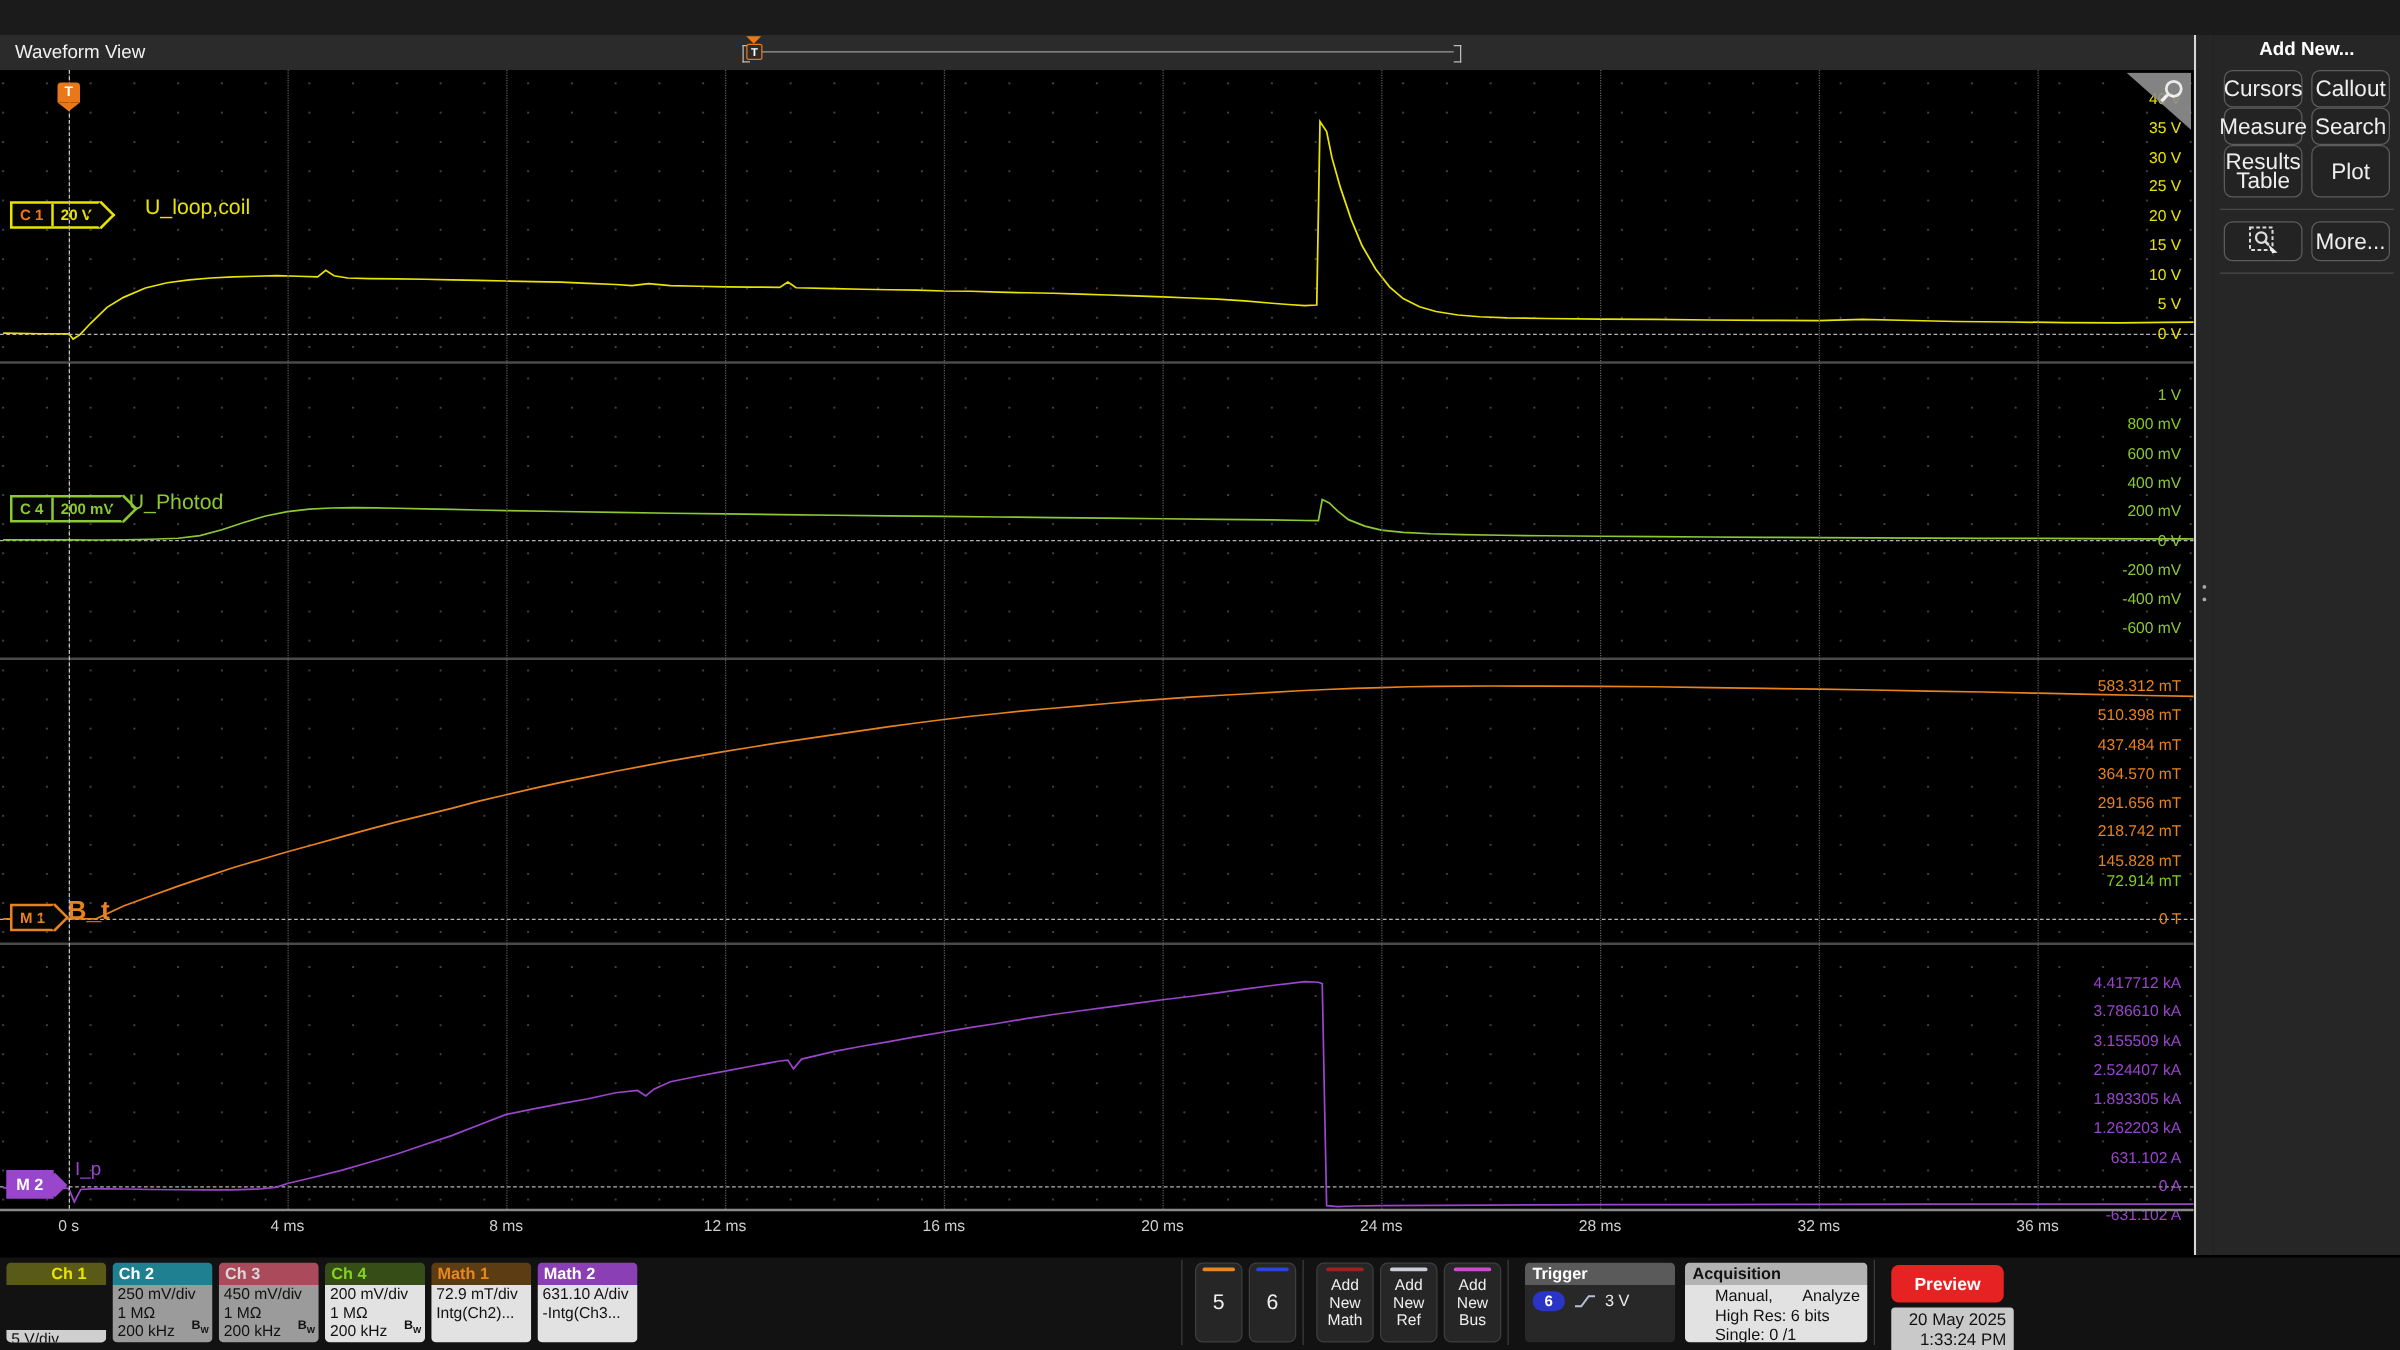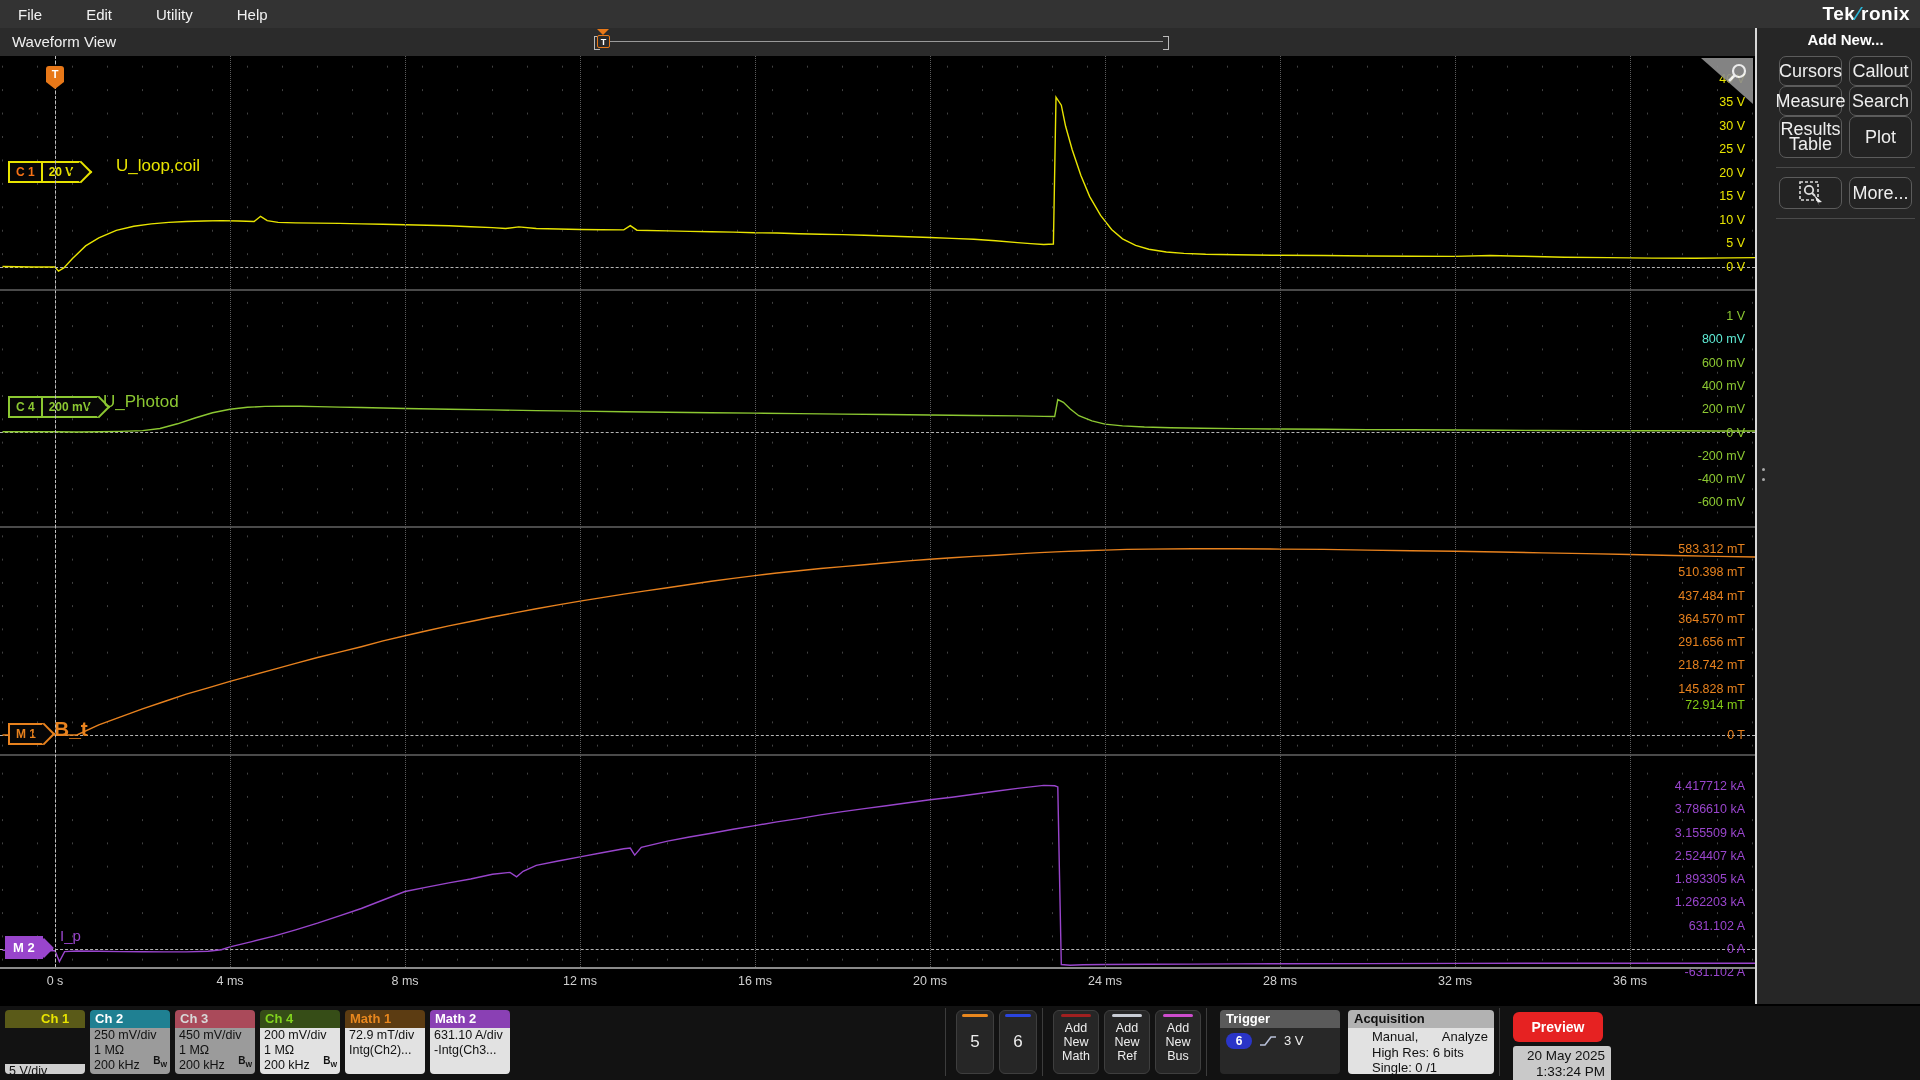--- a/index.html
+++ b/index.html
@@ -76,29 +76,20 @@
   .tflag{display:inline-block;width:11px;height:11px;background:#e87818;color:#fff;font-size:8px;font-weight:bold;text-align:center;line-height:10px;clip-path:polygon(0 0,100% 0,100% 55%,50% 100%,0 55%);margin-right:3px;vertical-align:-1px;}
   .preview{width:90px;height:30px;margin:6px 0 0 8px;background:#e62222;border-radius:6px;color:#fff;font-weight:bold;font-size:14px;display:flex;align-items:center;justify-content:center;flex:none;}
   .datetime{position:absolute;right:4px;top:40px;width:98px;background:#c9c9c9;border-radius:3px;color:#111;font-size:13.5px;line-height:16px;text-align:right;padding:2px 6px;box-sizing:border-box;}
   .previewwrap{position:relative;width:110px;height:76px;flex:none;}
 </style>
 </head>
 <body>
 
 <div class="app">
 
-  <div class="menubar">
-    <div class="menu-items" id="menu-items">
-        <div class="menu-item">File</div>
-        <div class="menu-item">Edit</div>
-        <div class="menu-item">Utility</div>
-        <div class="menu-item">Help</div>
-      </div>
-    <div class="logo"><span>Tek</span><span class="slash">∕</span><span>ronix</span></div>
-  </div>
 
   <div class="main">
     <div class="wview">
       <div class="titlebar">
         <span>Waveform View</span>
         <div id="overview">
             <div class="overview-line" style="left: 598px; width: 565px;"></div>
             <div class="ov-brk l" style="left: 594px;"></div>
             <div class="ov-brk r" style="left: 1163px;"></div>
             <div class="ov-tri" style="left: 597px;"></div>
@@ -128,21 +119,21 @@
             <div class="tip" style="right: -8px; border-top: 2px solid rgb(232, 228, 0); border-right: 2px solid rgb(232, 228, 0);"></div>
           </div>
           <div class="tracelabel" style="left: 116px; top: 100px; color: rgb(232, 228, 0); font-size: 17px;">U_loop,coil</div>
           <div class="secline" style="top: 233px;"></div>
           <div class="wsec" style="top: 234px; height: 237px; background-size: 35px 23.3px; background-position: 20px 1.2px;"></div>
           <div class="zeroline" style="top: 376px;"></div>
           <svg class="trace" width="1755" height="237" style="top: 234px;">
             <path d="M2.5 141.8 L55.0 141.8 L76.9 142.0 L98.8 141.8 L120.6 141.4 L142.5 140.6 L160.0 138.5 L177.5 133.8 L195.0 128.0 L212.5 122.8 L230.0 119.3 L247.5 117.3 L265.0 116.4 L282.5 116.1 L300.0 116.3 L317.5 116.6 L339.4 117.1 L361.3 117.5 L383.1 118.0 L405.0 118.5 L448.8 119.2 L492.5 119.9 L536.3 120.6 L580.0 121.1 L623.8 121.7 L667.5 122.2 L711.3 122.7 L755.0 123.1 L798.8 123.6 L842.5 124.1 L886.3 124.5 L930.0 125.0 L973.8 125.5 L1017.5 125.9 L1043.8 126.4 L1054.7 126.5 L1057.8 109.6 L1063.4 112.3 L1070.0 118.7 L1078.8 125.7 L1091.9 130.9 L1105.0 134.1 L1122.5 135.9 L1144.4 137.0 L1170.6 137.7 L1201.3 138.2 L1236.3 138.6 L1280.0 139.0 L1323.8 139.3 L1367.5 139.6 L1411.3 139.8 L1455.0 140.0 L1498.8 140.3 L1542.5 140.5 L1586.3 140.6 L1630.0 140.7 L1673.8 140.8 L1717.5 141.0 L1756.9 141.0 " fill="none" stroke="#8cc832" stroke-width="1.4"></path>
           </svg>
           <div class="ylab" style="top: 253px; color: rgb(140, 200, 50);">1 V</div>
-          <div class="ylab" style="top: 276.3px; color: #5eead4;">800 mV</div>
+          <div class="ylab" style="top: 276.3px; color: #84cc16;">800 mV</div>
           <div class="ylab" style="top: 299.6px; color: rgb(140, 200, 50);">600 mV</div>
           <div class="ylab" style="top: 322.9px; color: rgb(140, 200, 50);">400 mV</div>
           <div class="ylab" style="top: 346.2px; color: rgb(140, 200, 50);">200 mV</div>
           <div class="ylab" style="top: 369.5px; color: rgb(140, 200, 50);">0 V</div>
           <div class="ylab" style="top: 392.8px; color: rgb(140, 200, 50);">-200 mV</div>
           <div class="ylab" style="top: 416.1px; color: rgb(140, 200, 50);">-400 mV</div>
           <div class="ylab" style="top: 439.4px; color: rgb(140, 200, 50);">-600 mV</div>
           <div class="badge" style="left: 8px; top: 340px;">
             <div class="rect" style="border-color: rgb(140, 200, 50);">
               <div class="cell" style="color: rgb(140, 200, 50); border-color: rgb(140, 200, 50);">C 4</div>

